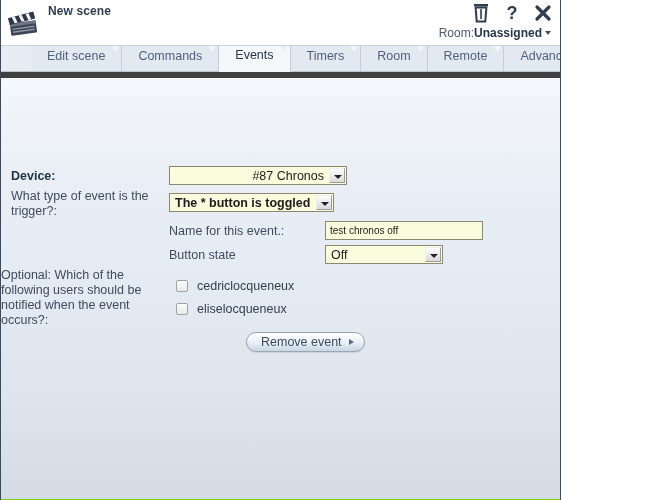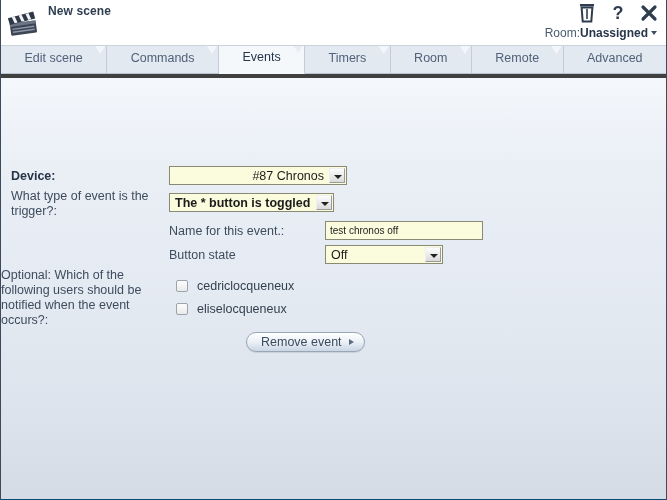--- a/index.html
+++ b/index.html
@@ -6,23 +6,23 @@
 
   html, body {
     width: 667px;
     height: 500px;
     overflow: hidden;
     font-family: "Liberation Sans", sans-serif;
   }
 
   #app {
     position: relative;
-    width: 667px;
+    width: 561px;
     height: 500px;
-    background: #0c4a6e;
+    background: #84cc16;
     border: 1px solid #3c4a5c;
     border-top: none;
     border-bottom: none;
     overflow: hidden;
   }
 
   
   .header {
     position: relative;
     height: 46px;
@@ -82,24 +82,25 @@
     border-right: 3.5px solid transparent;
     border-top: 4px solid #3d4d61;
     vertical-align: 2px;
   }
 
   
   .tabbar {
     position: relative;
     height: 32px;
     background: #e8edf3;
-    border-bottom: 4px solid #404040;
+    border-bottom: 6px solid #404040;
     display: flex;
     align-items: flex-end;
     overflow: hidden;
+    padding-left: 30px;
   }
   .tabbar::after {
     content: "";
     position: absolute;
     left: 0; right: 0; bottom: 0;
     height: 1px;
     background: #b9c4d1;
   }
 
   .tab {

